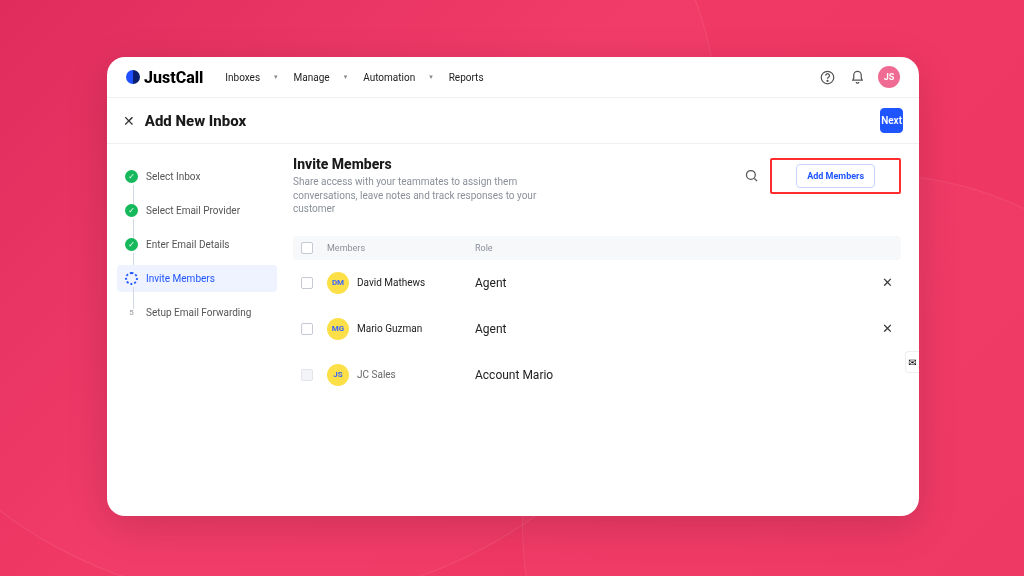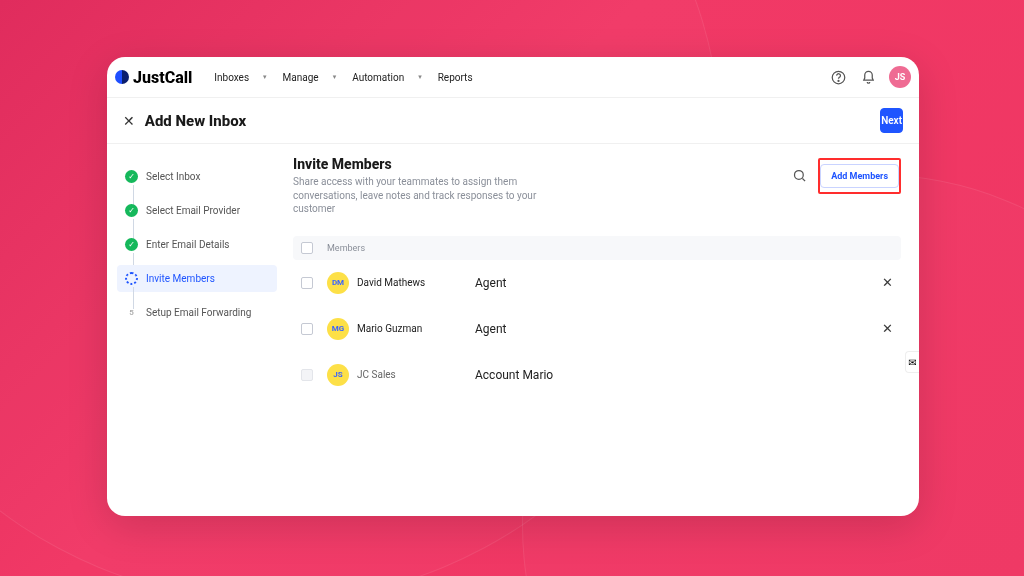--- a/index.html
+++ b/index.html
@@ -1,21 +1,21 @@
 <!DOCTYPE html>
 <html><head>
 <meta charset="utf-8">
 <style>
 *{box-sizing:border-box;margin:0;padding:0;font-family:-apple-system,BlinkMacSystemFont,"Segoe UI",Roboto,Arial,sans-serif}
 body{width:1024px;height:576px;background:linear-gradient(135deg,#e0285a 0%,#f13966 40%,#ef3662 100%);position:relative;overflow:hidden}
 .bg-wave{position:absolute;inset:0;pointer-events:none}
 .bg-wave:before{content:"";position:absolute;width:900px;height:900px;border-radius:50%;background:rgba(255,255,255,0.02);left:-180px;top:-300px;border:1px solid rgba(255,255,255,0.08)}
 .bg-wave:after{content:"";position:absolute;width:700px;height:700px;border-radius:50%;background:rgba(255,255,255,0.02);right:-200px;bottom:-300px;border:1px solid rgba(255,255,255,0.08)}
 .window{position:absolute;left:107px;top:57px;width:812px;height:459px;background:#fff;border-radius:18px;box-shadow:0 10px 40px rgba(0,0,0,0.15);overflow:hidden;display:flex;flex-direction:column}
-.topbar{display:flex;align-items:center;padding:9px 8px;border-bottom:1px solid #f0f0f0}
+.topbar{display:flex;align-items:center;padding:9px 19px;border-bottom:1px solid #f0f0f0}
 .logo{display:flex;align-items:center;font-weight:800;font-size:16px;color:#000;gap:4px}
 .logo-mark{width:14px;height:14px;position:relative;display:inline-block}
 .logo-mark:before{content:"";position:absolute;left:0;top:0;width:7px;height:14px;border-radius:7px 0 0 7px;background:#1f4fff}
 .logo-mark:after{content:"";position:absolute;right:0;top:0;width:7px;height:14px;border-radius:0 7px 7px 0;background:#0a1e6e}
 .nav{display:flex;gap:16px;margin-left:22px}
 .nav-item{font-size:10px;color:#222;display:flex;align-items:center;gap:14px;cursor:pointer}
 .chev{font-size:7px;color:#888}
 .topbar-right{margin-left:auto;display:flex;align-items:center;gap:12px}
 .icon-btn{width:18px;height:18px;display:flex;align-items:center;justify-content:center;color:#555;cursor:pointer}
 .avatar-badge{width:22px;height:22px;border-radius:50%;background:#ef6b93;color:#fff;font-size:9px;font-weight:700;display:flex;align-items:center;justify-content:center}
@@ -31,21 +31,21 @@
 .step-dot.done{background:#15b85b;color:#fff}
 .step-dot.cur{border:2px dotted #1f55ff;color:#1f55ff;font-size:0}
 .step-dot.idle{color:#aaa;font-weight:600}
 .step-line{position:absolute;left:16px;top:22px;width:1px;height:22px;background:#d0d8e4}
 .content{flex:1;padding:12px 18px 0 16px;position:relative}
 .section-head{display:flex;align-items:flex-start;gap:10px}
 .section-title{font-size:14px;font-weight:800;color:#1a1a1a}
 .section-sub{font-size:10px;color:#8a8f99;margin-top:3px;max-width:280px;line-height:1.35}
 .section-actions{margin-left:auto;display:flex;align-items:center;gap:10px;margin-top:2px}
 .search-icon{width:16px;height:16px;color:#555;cursor:pointer}
-.add-members-wrap{border:2px solid #ff2d2d;padding:4px 0;border-radius:2px}
+.add-members-wrap{border:2px solid #ff2d2d;padding:4px 24px;border-radius:2px}
 .add-members-btn{border:1px solid #c9d3ff;color:#1f55ff;font-size:9px;font-weight:700;padding:6px 10px;border-radius:4px;cursor:pointer;background:#fff}
 .table{margin-top:20px}
 .thead{display:flex;align-items:center;background:#f7f8fa;padding:6px 8px;font-size:9px;color:#8a8f99;border-radius:4px}
 .col-chk{width:26px;display:flex;align-items:center}
 .col-member{flex:0 0 148px}
 .col-role{flex:1}
 .col-act{width:30px;text-align:right}
 .chk{width:12px;height:12px;border:1px solid #c5c9d3;border-radius:2px;background:#fff;cursor:pointer}
 .row{display:flex;align-items:center;padding:12px 8px;font-size:10px;color:#222}
 .avatar{width:22px;height:22px;border-radius:50%;background:#fde047;color:#3a63ff;font-size:8px;font-weight:700;display:flex;align-items:center;justify-content:center;margin-right:8px}
@@ -155,20 +155,21 @@
           </div>
         </div>
       </div>
 
       <div class="table">
         <div class="thead">
           <div class="col-chk">
               <span class="chk"></span>
             </div>
           <div class="col-member">Members</div>
+          <div class="col-role">Role</div>
           <div class="col-act"></div>
         </div>
 
         <div class="row">
           <div class="col-chk">
               <span class="chk"></span>
             </div>
           <div class="member-cell">
             <span class="avatar">DM</span>
             <span>David Mathews</span>

